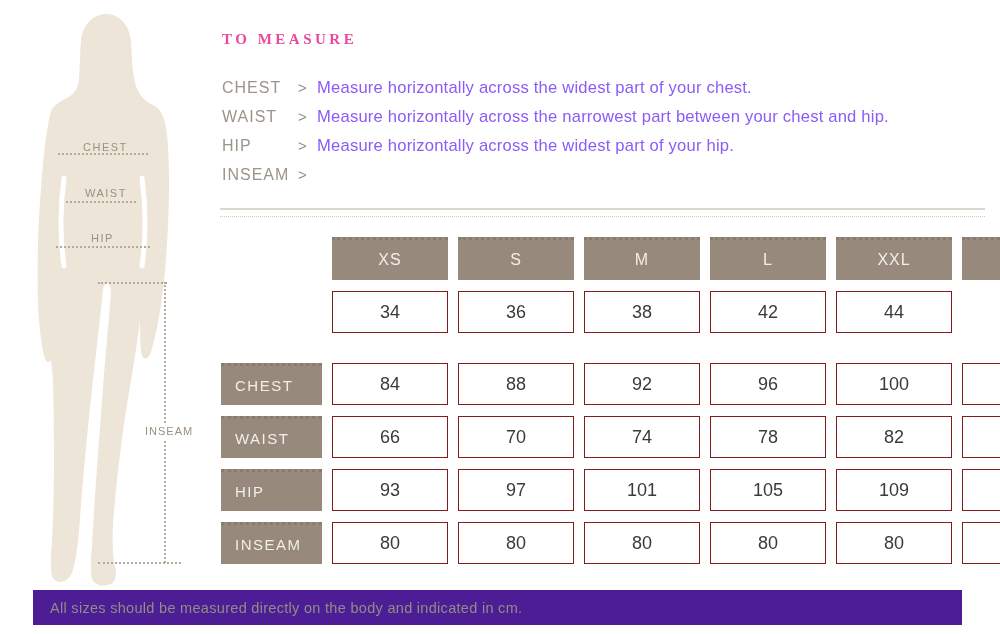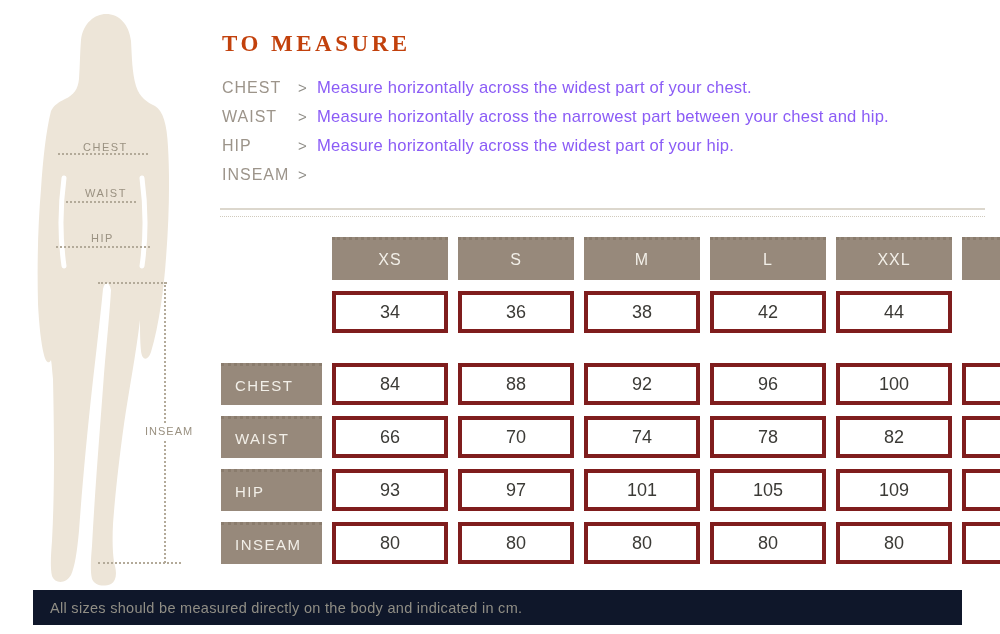--- a/index.html
+++ b/index.html
@@ -17,50 +17,50 @@
   .dot-h{position:absolute;border-top:2px dotted #b3aa99;height:0;}
   .dot-v{position:absolute;border-left:2px dotted #b3aa99;width:0;}
   .inseam-label{
     position:absolute;font-size:11px;letter-spacing:1px;color:#9a9181;
     background:#ffffff;padding:2px 4px;white-space:nowrap;
   }
   
   .title{
     position:absolute;left:222px;top:31px;
     font-family:"Liberation Serif","DejaVu Serif",serif;
-    font-size:23px;font-weight:700;letter-spacing:3.5px;color:#c2410c;
+    font-size:15px;font-weight:700;letter-spacing:3.5px;color:#ec4899;
   }
   .instr-rows{position:absolute;left:222px;top:73px;}
   .instr-row{display:flex;align-items:center;height:29px;}
   .instr-label{width:76px;flex:0 0 76px;color:#9c948a;font-size:16px;letter-spacing:1px;}
   .instr-arrow{width:19px;flex:0 0 19px;color:#8f8d87;font-size:15px;}
   .instr-text{color:#8b5cf6;font-size:16.6px;letter-spacing:0.2px;white-space:nowrap;}
   
   .div-solid{position:absolute;left:220px;top:208px;width:765px;border-top:2px solid #dcd7cd;}
   .div-dotted{position:absolute;left:220px;top:216px;width:765px;border-top:1px dotted #d0cabd;}
   
   .t-row{position:absolute;display:flex;gap:10px;}
   .cell{
     box-sizing:border-box;width:116px;height:42px;
     display:flex;align-items:center;justify-content:center;
   }
-  .cell.white{background:#fff;border:4px solid #7f1d1d;color:#3b3a36;font-size:18px;}
+  .cell.white{background:#fff;border:1px solid #7f1d1d;color:#3b3a36;font-size:18px;}
   .cell.taupe{
     background:#97897B;border-top:3px dotted #8a7c6d;
     color:#f2efe8;font-size:16px;letter-spacing:1px;
   }
   .cell.size-head{height:43px;}
   .cell.row-head{
     width:101px;flex:0 0 101px;justify-content:flex-start;
     padding-left:14px;font-size:15px;letter-spacing:1.5px;
   }
   
   .note-bar{
     position:absolute;left:33px;top:590px;width:929px;height:35px;
-    box-sizing:border-box;background:#0f172a;color:#908E85;
+    box-sizing:border-box;background:#4c1d95;color:#908E85;
     display:flex;align-items:center;padding-left:17px;
     font-size:14.5px;letter-spacing:0.3px;
   }
 </style>
 </head>
 <body>
 
 <div class="stage">
 
   <div class="figure-area">

